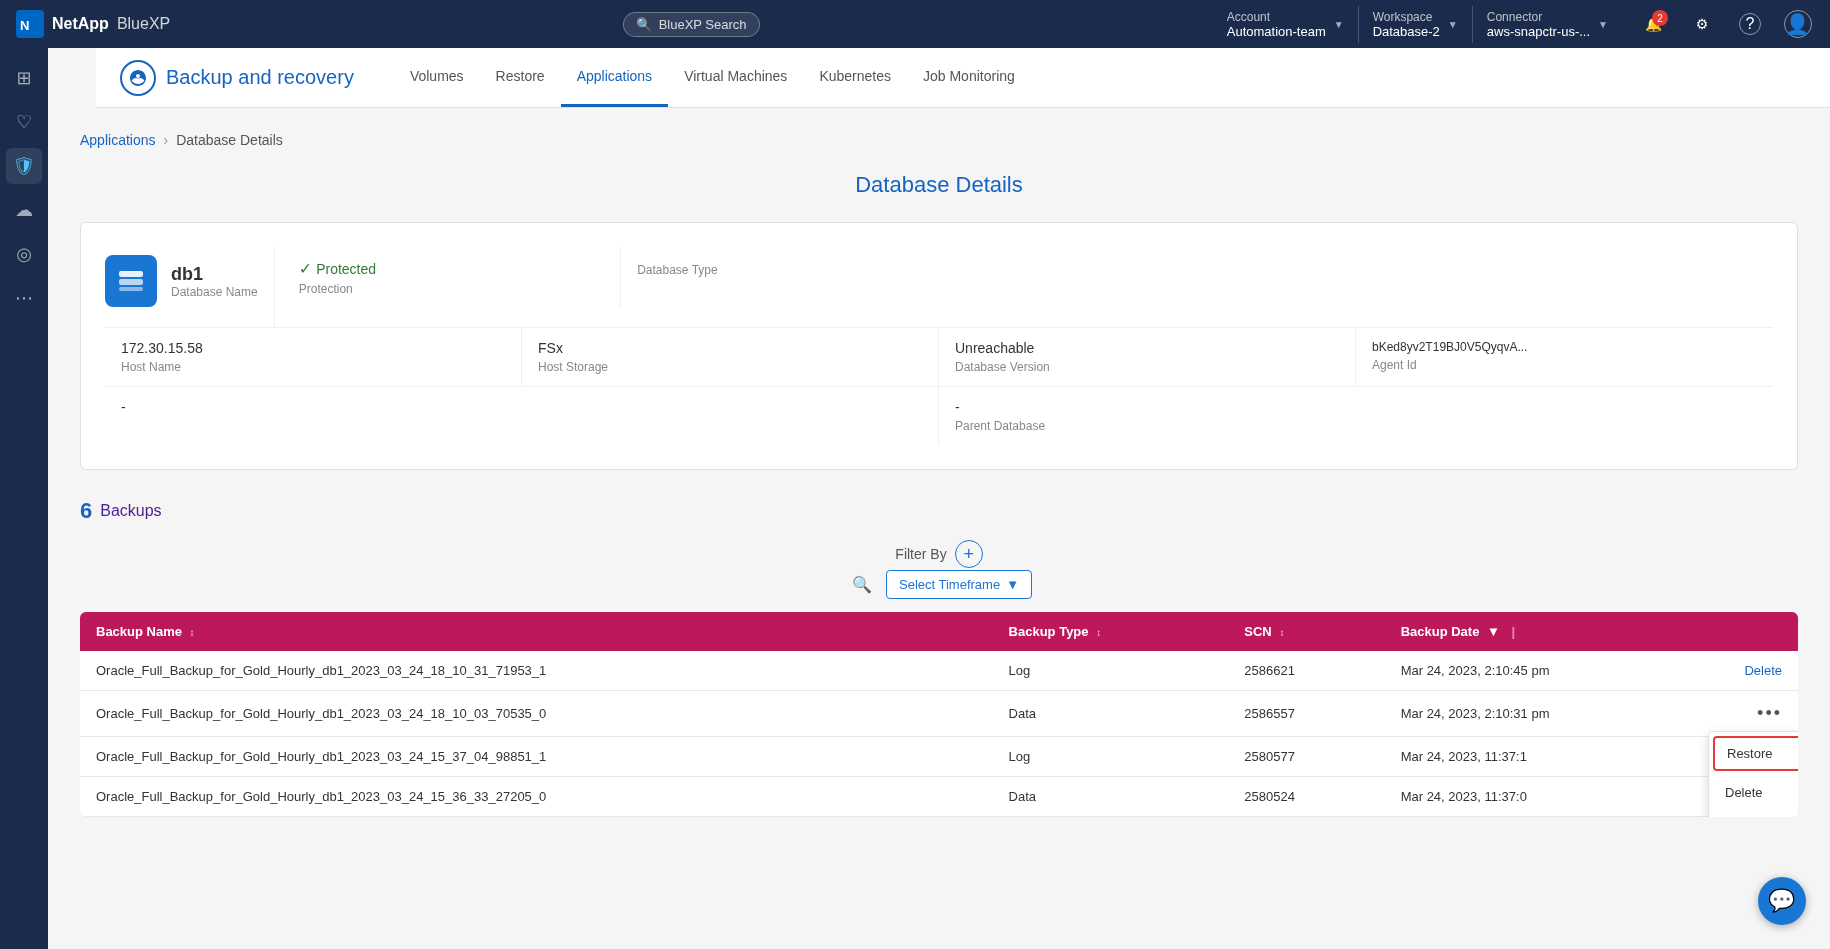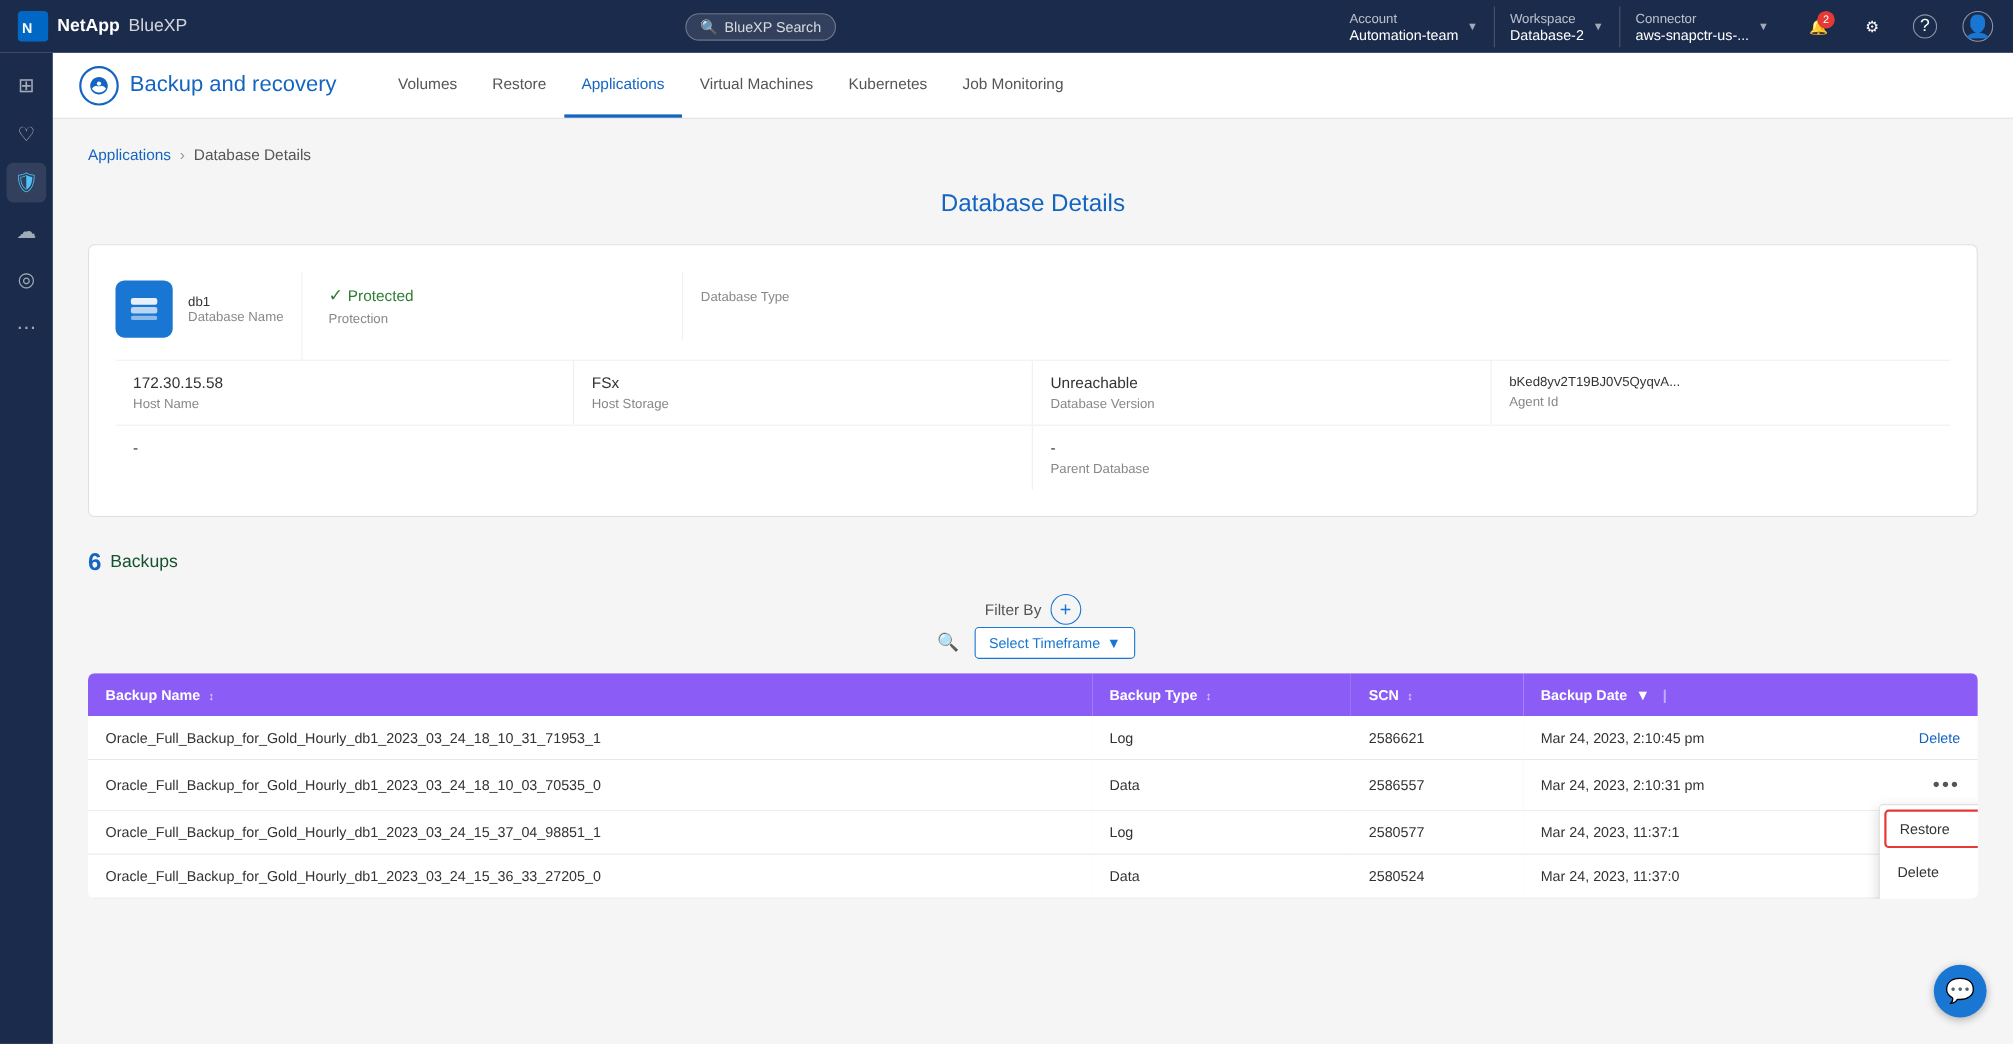--- a/index.html
+++ b/index.html
@@ -125,20 +125,21 @@
 
     
     .secondary-nav {
       background: white;
       border-bottom: 1px solid #e0e0e0;
       display: flex;
       align-items: center;
       padding: 0 24px;
       height: 60px;
       gap: 0;
+      margin-left: 48px;
     }
     .product-title {
       display: flex;
       align-items: center;
       gap: 10px;
       color: #1565c0;
       font-size: 20px;
       font-weight: 500;
       margin-right: 40px;
       white-space: nowrap;
@@ -221,21 +222,21 @@
       height: 52px;
       background: #1976d2;
       border-radius: 8px;
       display: flex;
       align-items: center;
       justify-content: center;
       color: white;
       font-size: 22px;
       flex-shrink: 0;
     }
-    .db-name { font-size: 12px; font-weight: 400; color: #333; }
+    .db-name { font-size: 18px; font-weight: 700; color: #333; }
     .db-name-label { font-size: 12px; color: #888; }
     .db-field {
       padding: 12px 16px;
       border-right: 1px solid #f0f0f0;
     }
     .db-field:last-child { border-right: none; }
     .db-field-value { font-size: 14px; color: #333; margin-bottom: 4px; font-weight: 500; }
     .db-field-label { font-size: 12px; color: #888; }
     .db-field-value.protected { color: #2e7d32; display: flex; align-items: center; gap: 4px; }
 
@@ -247,21 +248,21 @@
       gap: 8px;
       margin-bottom: 16px;
     }
     .backups-count {
       font-size: 22px;
       font-weight: 600;
       color: #1565c0;
     }
     .backups-label {
       font-size: 16px;
-      color: #14532d;
+      color: #4c1d95;
       font-weight: 400;
     }
 
     
     .filter-bar {
       display: flex;
       align-items: center;
       justify-content: space-between;
       margin-bottom: 12px;
       flex-direction: column;
@@ -314,21 +315,21 @@
     }
 
     
     .backups-table {
       width: 100%;
       border-collapse: collapse;
       border-radius: 6px;
       overflow: hidden;
     }
     .backups-table thead tr {
-      background: #8b5cf6;
+      background: #be185d;
       color: white;
     }
     .backups-table thead th {
       padding: 12px 16px;
       text-align: left;
       font-size: 13px;
       font-weight: 600;
       white-space: nowrap;
     }
     .backups-table thead th .sort-icon {

